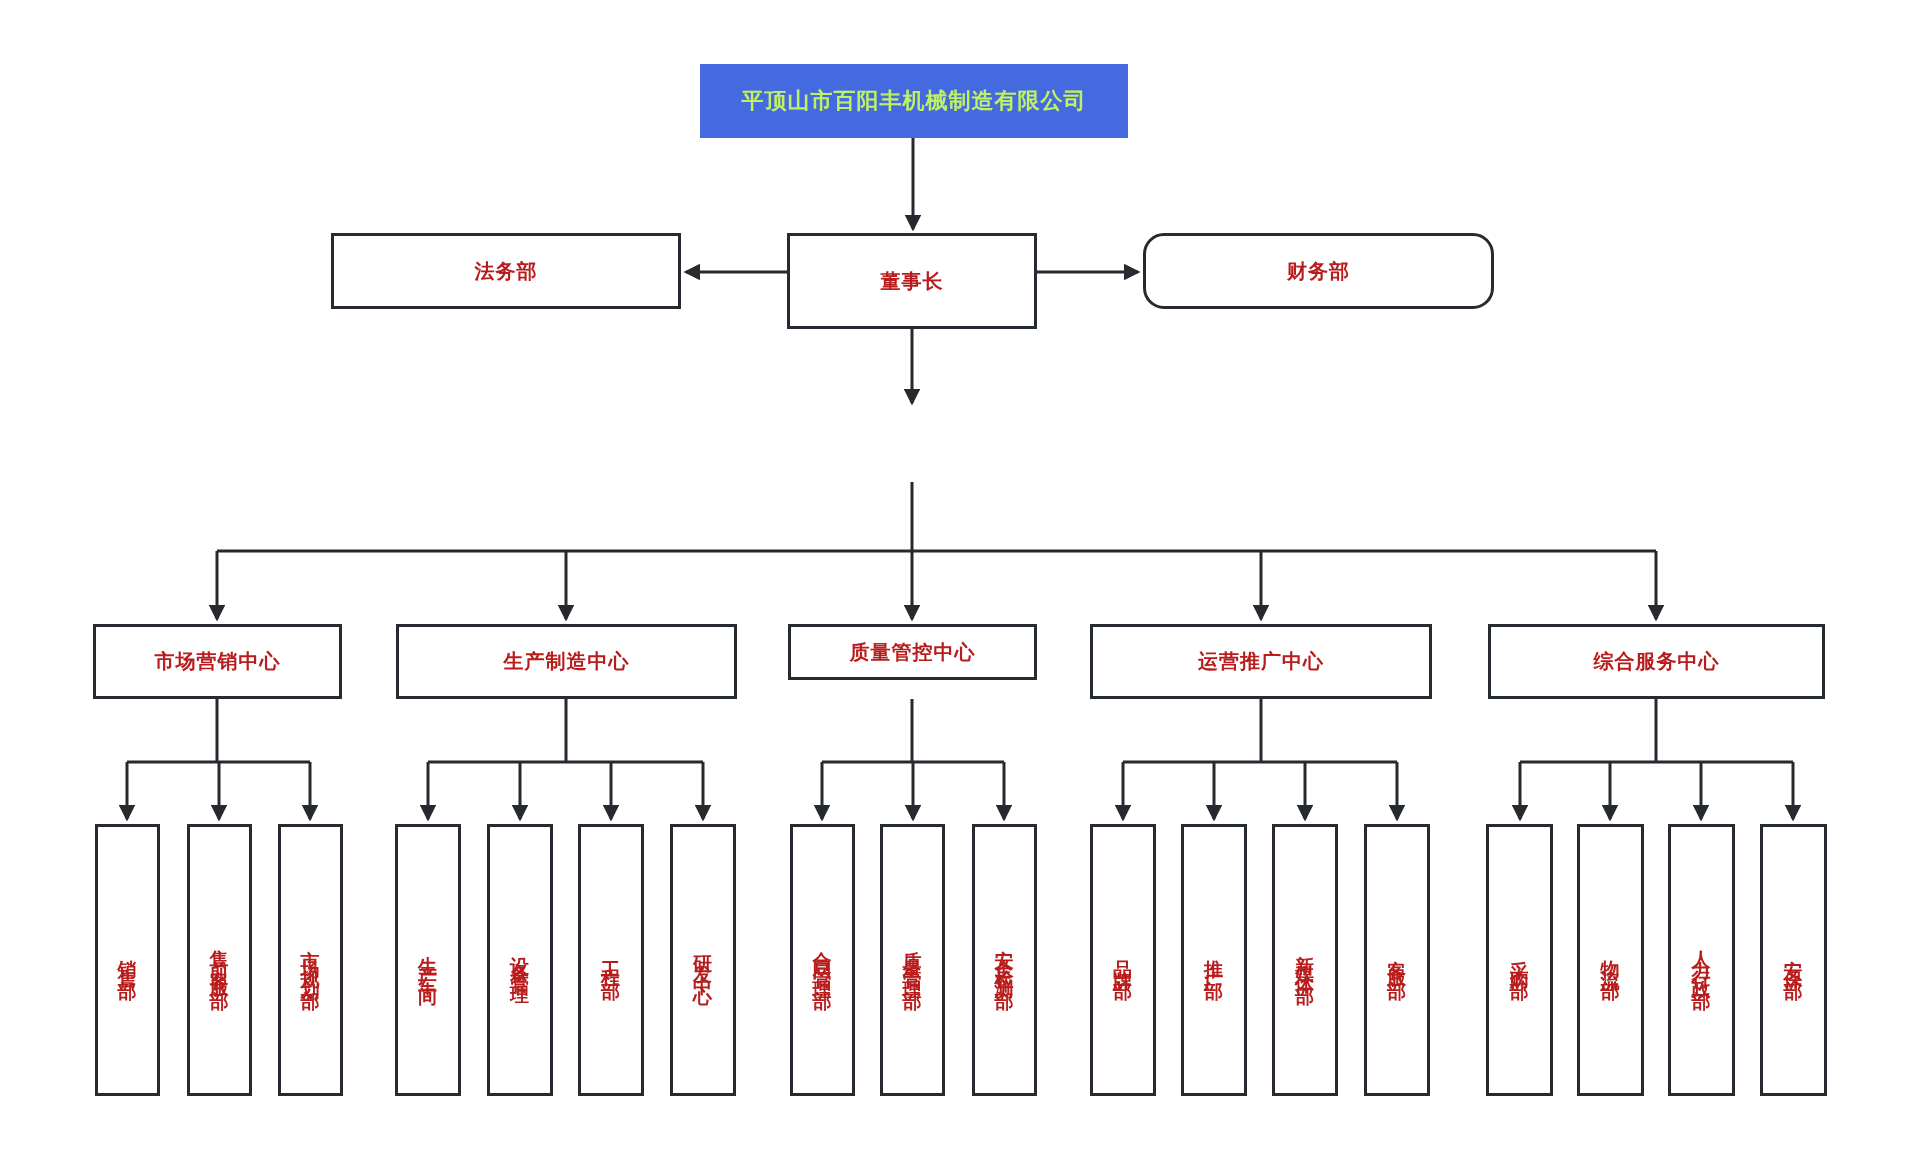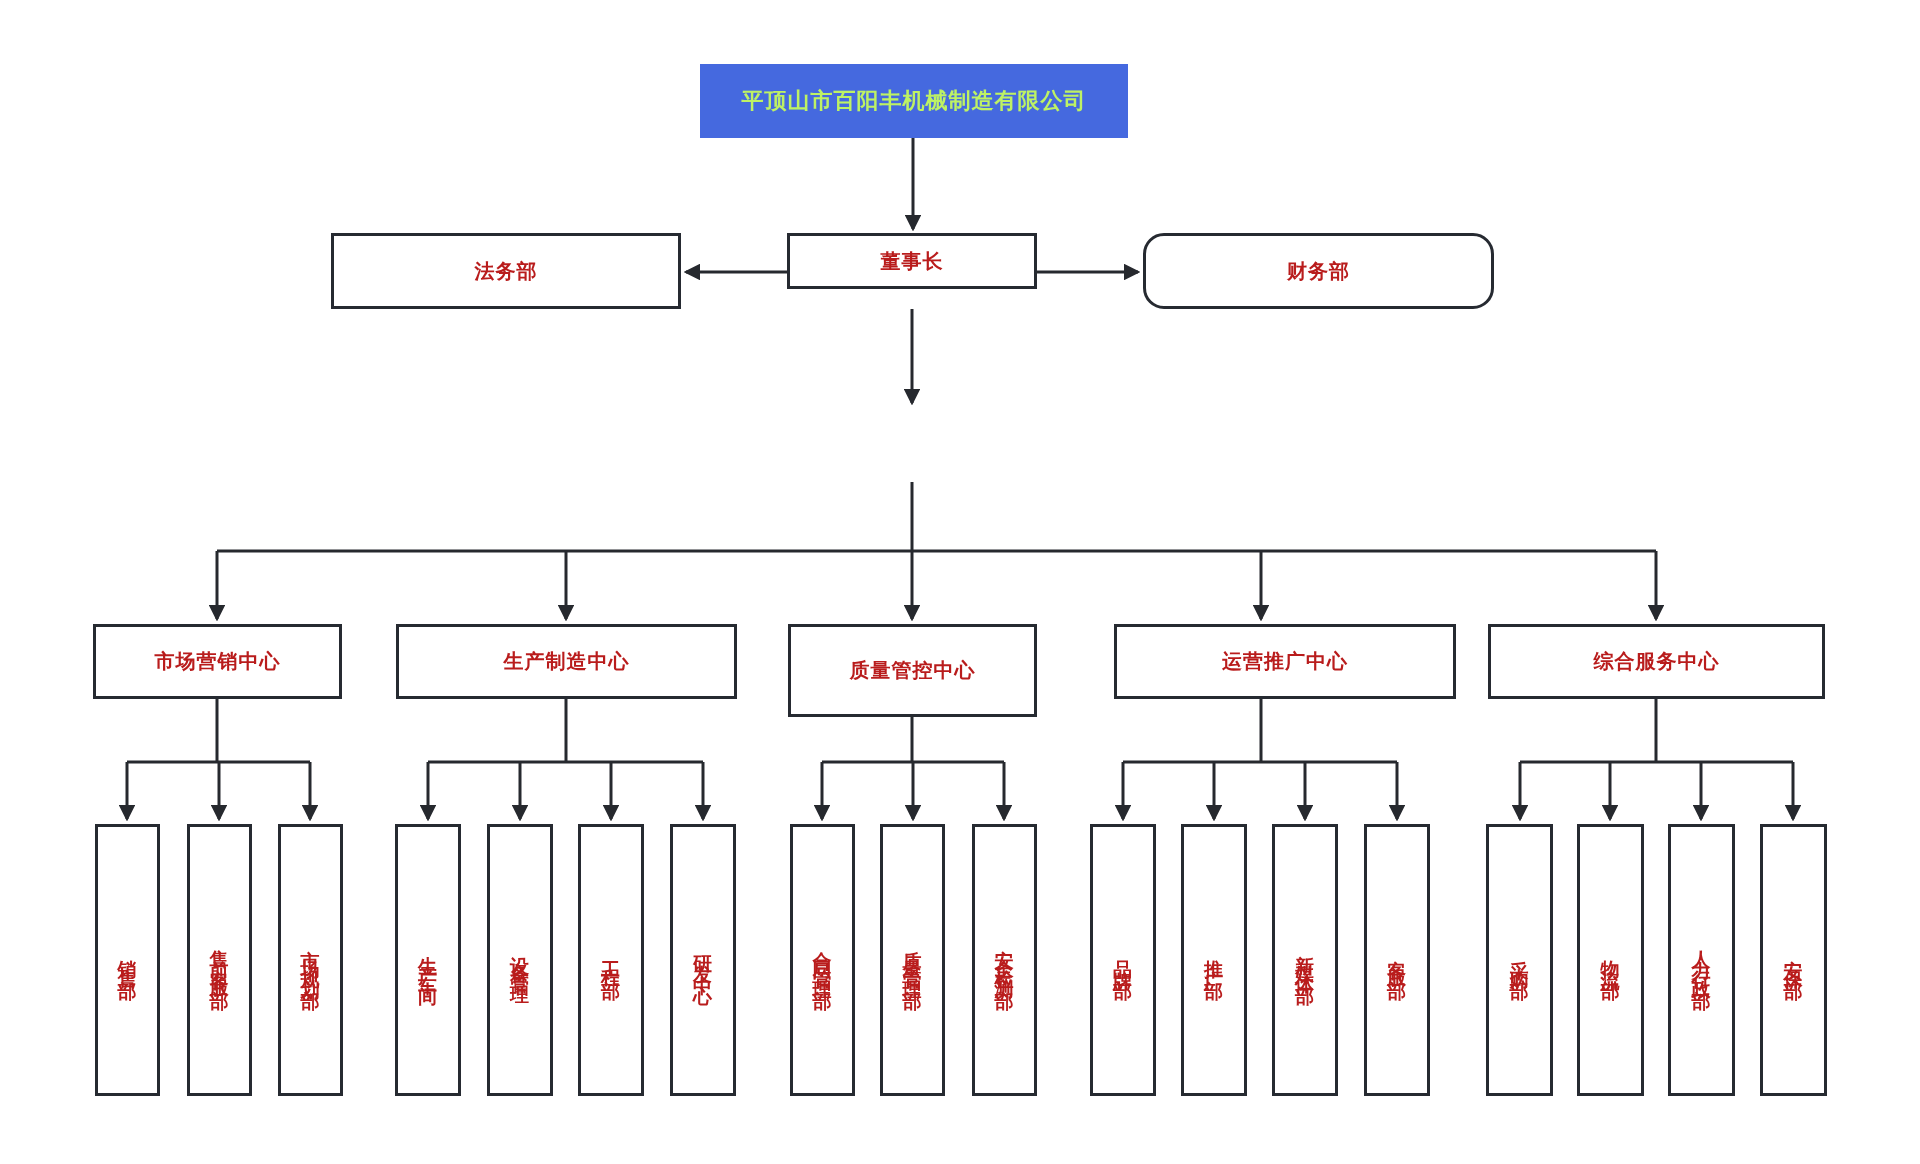--- a/index.html
+++ b/index.html
@@ -104,38 +104,38 @@
     </g>
   </svg>
 
   <div class="box root" style="left:700px; top:64px; width:428px; height:74px;">
     <span>平顶山市百阳丰机械制造有限公司</span>
   </div>
 
   <div class="box lvl" style="left:331px; top:233px; width:350px; height:76px;">
     <span>法务部</span>
   </div>
-  <div class="box lvl" style="left:787px; top:233px; width:250px; height:56px;">
+  <div class="box lvl" style="left:787px; top:233px; width:250px; height:96px;">
     <span>董事长</span>
   </div>
   <div class="box lvl" style="left:1143px; top:233px; width:351px; height:76px;border-radius:21px;">
     <span>财务部</span>
   </div>
 
 
   <div class="box lvl" style="left:93px; top:624px; width:249px; height:75px;">
     <span>市场营销中心</span>
   </div>
   <div class="box lvl" style="left:396px; top:624px; width:341px; height:75px;">
     <span>生产制造中心</span>
   </div>
-  <div class="box lvl" style="left:788px; top:624px; width:249px; height:93px;">
+  <div class="box lvl" style="left:788px; top:624px; width:249px; height:56px;">
     <span>质量管控中心</span>
   </div>
-  <div class="box lvl" style="left:1090px; top:624px; width:342px; height:75px;margin-left:24px;">
+  <div class="box lvl" style="left:1090px; top:624px; width:342px; height:75px;">
     <span>运营推广中心</span>
   </div>
   <div class="box lvl" style="left:1488px; top:624px; width:337px; height:75px;">
     <span>综合服务中心</span>
   </div>
 
   <div class="box leaf" style="left:95px; top:824px; width:65px; height:272px;">
     <span>销售部</span>
   </div>
   <div class="box leaf" style="left:187px; top:824px; width:65px; height:272px;">

